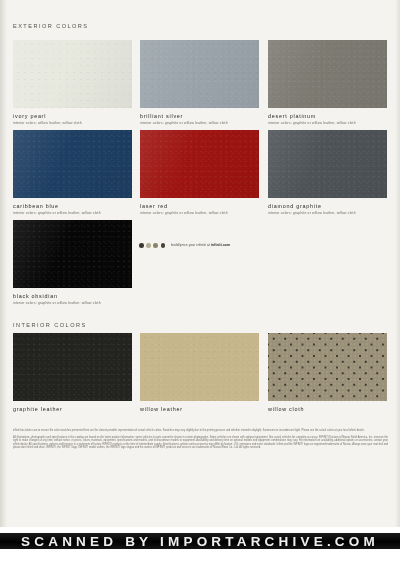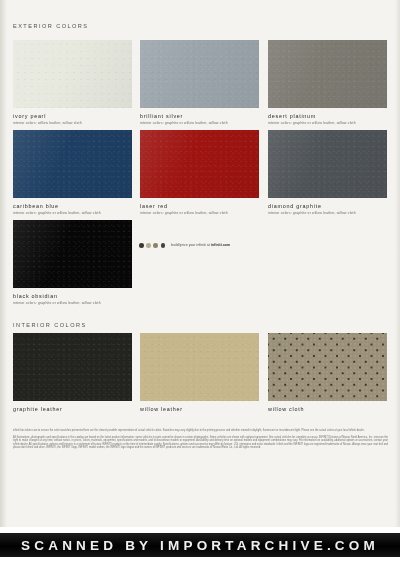--- a/index.html
+++ b/index.html
@@ -153,21 +153,21 @@
     margin: 0 0 3.2px 0;
     letter-spacing: 0.02px;
   }
 
   
   #banner {
     position: absolute;
     left: 0;
     top: 533px;
     width: 400px;
-    height: 24px;
+    height: 16px;
     background: linear-gradient(to bottom, #1b1b1b 0%, #0d0d0d 32%, #000 55%, #141414 100%);
     display: flex;
     align-items: center;
     justify-content: center;
   }
   #banner-text {
     color: #efefef;
     font-size: 13.5px;
     letter-spacing: 4.2px;
     font-family: "Liberation Sans", sans-serif;

